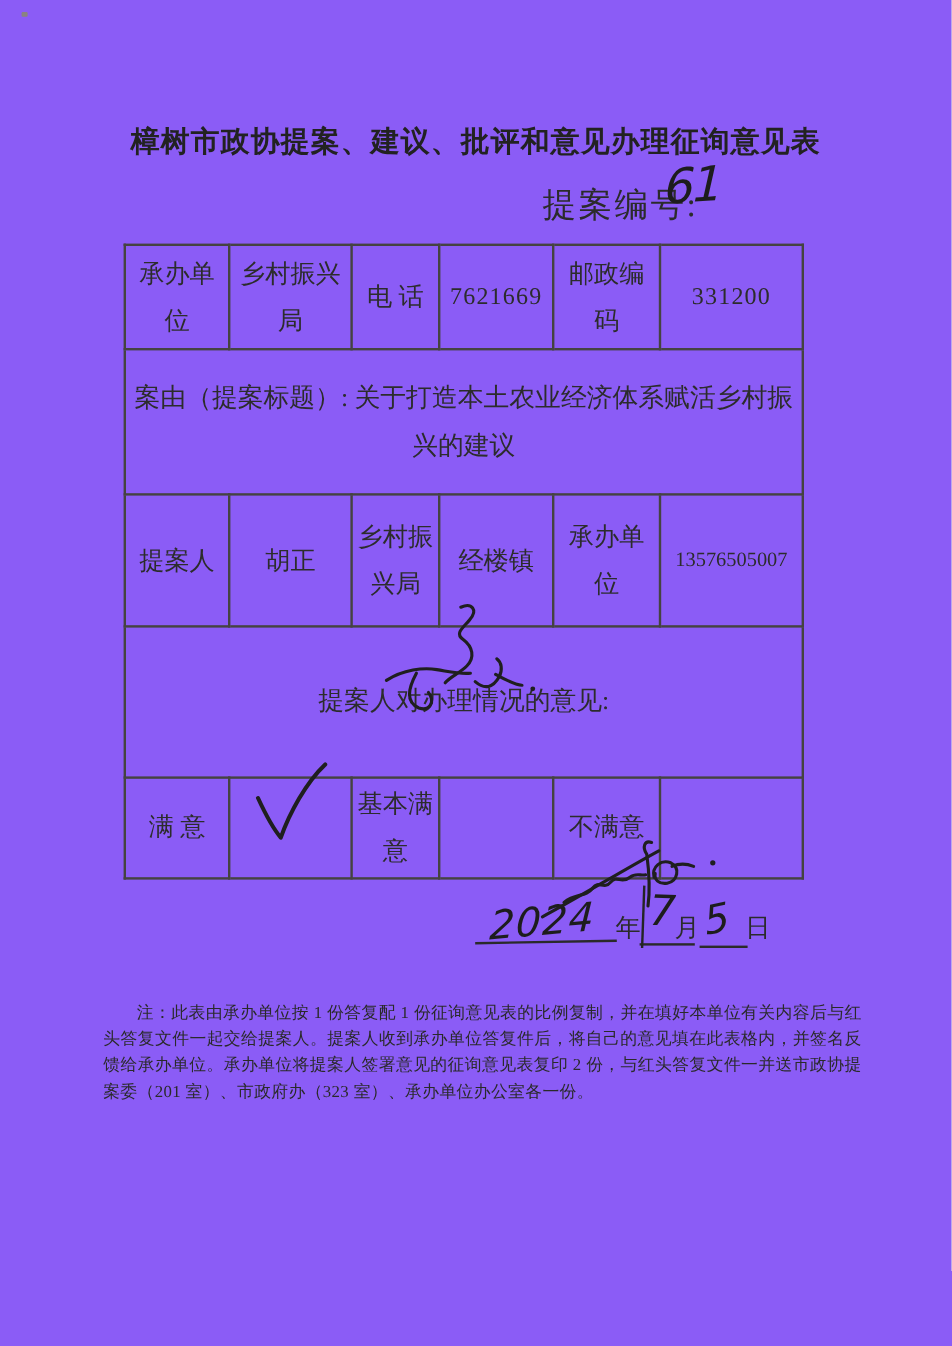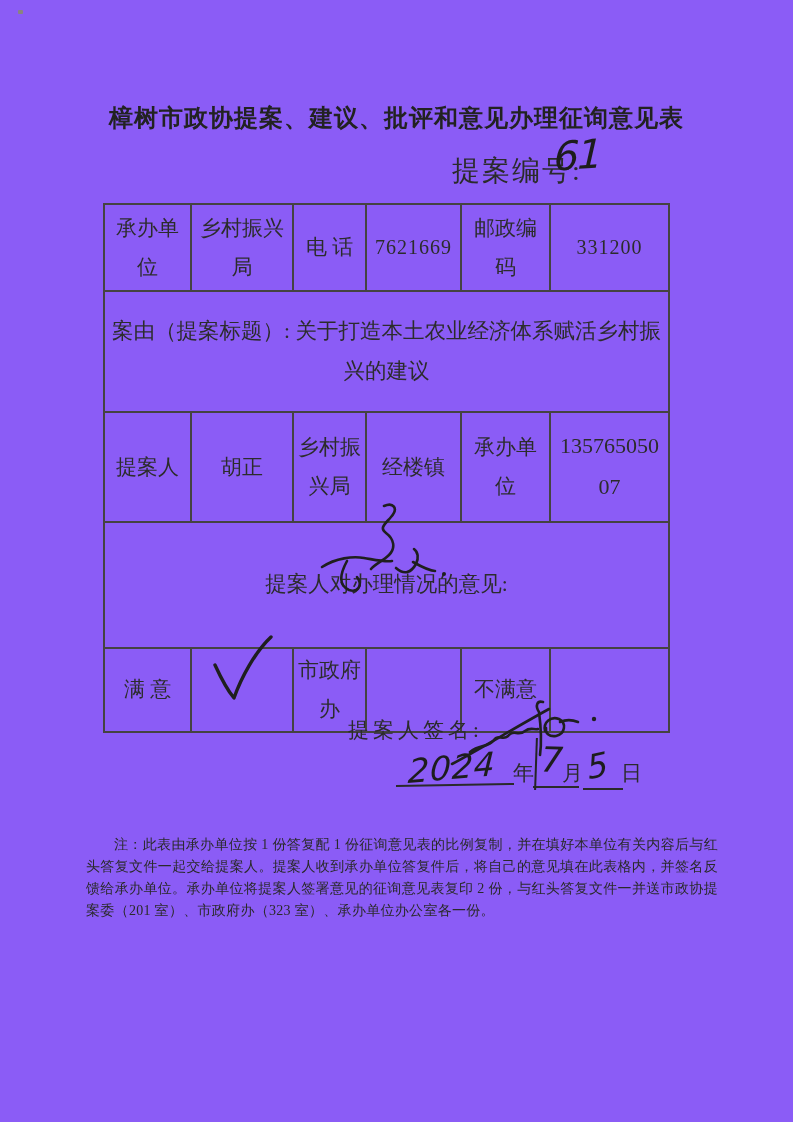--- a/index.html
+++ b/index.html
@@ -37,21 +37,21 @@
     width:565px;font-size:21px;color:#2c2c2c;
   }
   table.form td{
     border:2px solid #454341;
     text-align:center;vertical-align:middle;
     padding:2px 4px;line-height:1.85;
     overflow:hidden;word-break:break-all;
   }
   td.cell-wide{text-align:left;vertical-align:top;padding:8px 12px;line-height:2.15;font-size:21.5px;}
   td.num{font-size:20px;letter-spacing:1px;}
-  td.num-long{font-size:22px;letter-spacing:0;}
+  td.num-long{font-size:17px;letter-spacing:0;}
 
   
   .sign-label{position:absolute;top:716px;left:348px;font-size:21px;letter-spacing:4px;}
   .date-cn{position:absolute;font-size:21px;color:#2b2b2b;}
   .dt-2024{position:absolute;top:748px;left:408px;font-size:33px;transform:rotate(-5deg) skewX(-8deg);letter-spacing:1px;}
   .dt-7{position:absolute;top:740px;left:541px;font-size:35px;transform:rotate(2deg);}
   .dt-5{position:absolute;top:746px;left:587px;font-size:33px;transform:rotate(-12deg) skewX(-5deg);}
   .dt-bar{position:absolute;top:738px;left:535px;width:2px;height:52px;background:#242424;transform:rotate(2deg);}
   .uline{position:absolute;height:2px;background:#2a2a2a;}
 
@@ -104,29 +104,28 @@
       <td>经楼镇</td>
       <td>承办单位</td>
       <td class="num-long">13576505007</td>
     </tr>
     <tr style="height:126px">
       <td colspan="6" class="cell-wide"><span>提案人对办理情况的意见:</span></td>
     </tr>
     <tr style="height:81px">
       <td>满 意</td>
       <td></td>
-      <td>市政府办</td>
+      <td>基本满意</td>
       <td></td>
       <td>不满意</td>
       <td></td>
     </tr>
   </tbody>
     </table>
 
-  <div class="sign-label">提案人签名:</div>
 
   <div class="uline" style="left:396px;top:784px;width:118px;transform:rotate(-1deg);"></div>
   <div class="uline" style="left:533px;top:786px;width:46px;"></div>
   <div class="uline" style="left:583px;top:788px;width:40px;"></div>
 
   <div class="dt-2024 hand">2024</div>
   <div class="date-cn" style="top:759px;left:513px;">年</div>
   <div class="dt-bar"></div>
   <div class="dt-7 hand">7</div>
   <div class="date-cn" style="top:759px;left:562px;">月</div>

